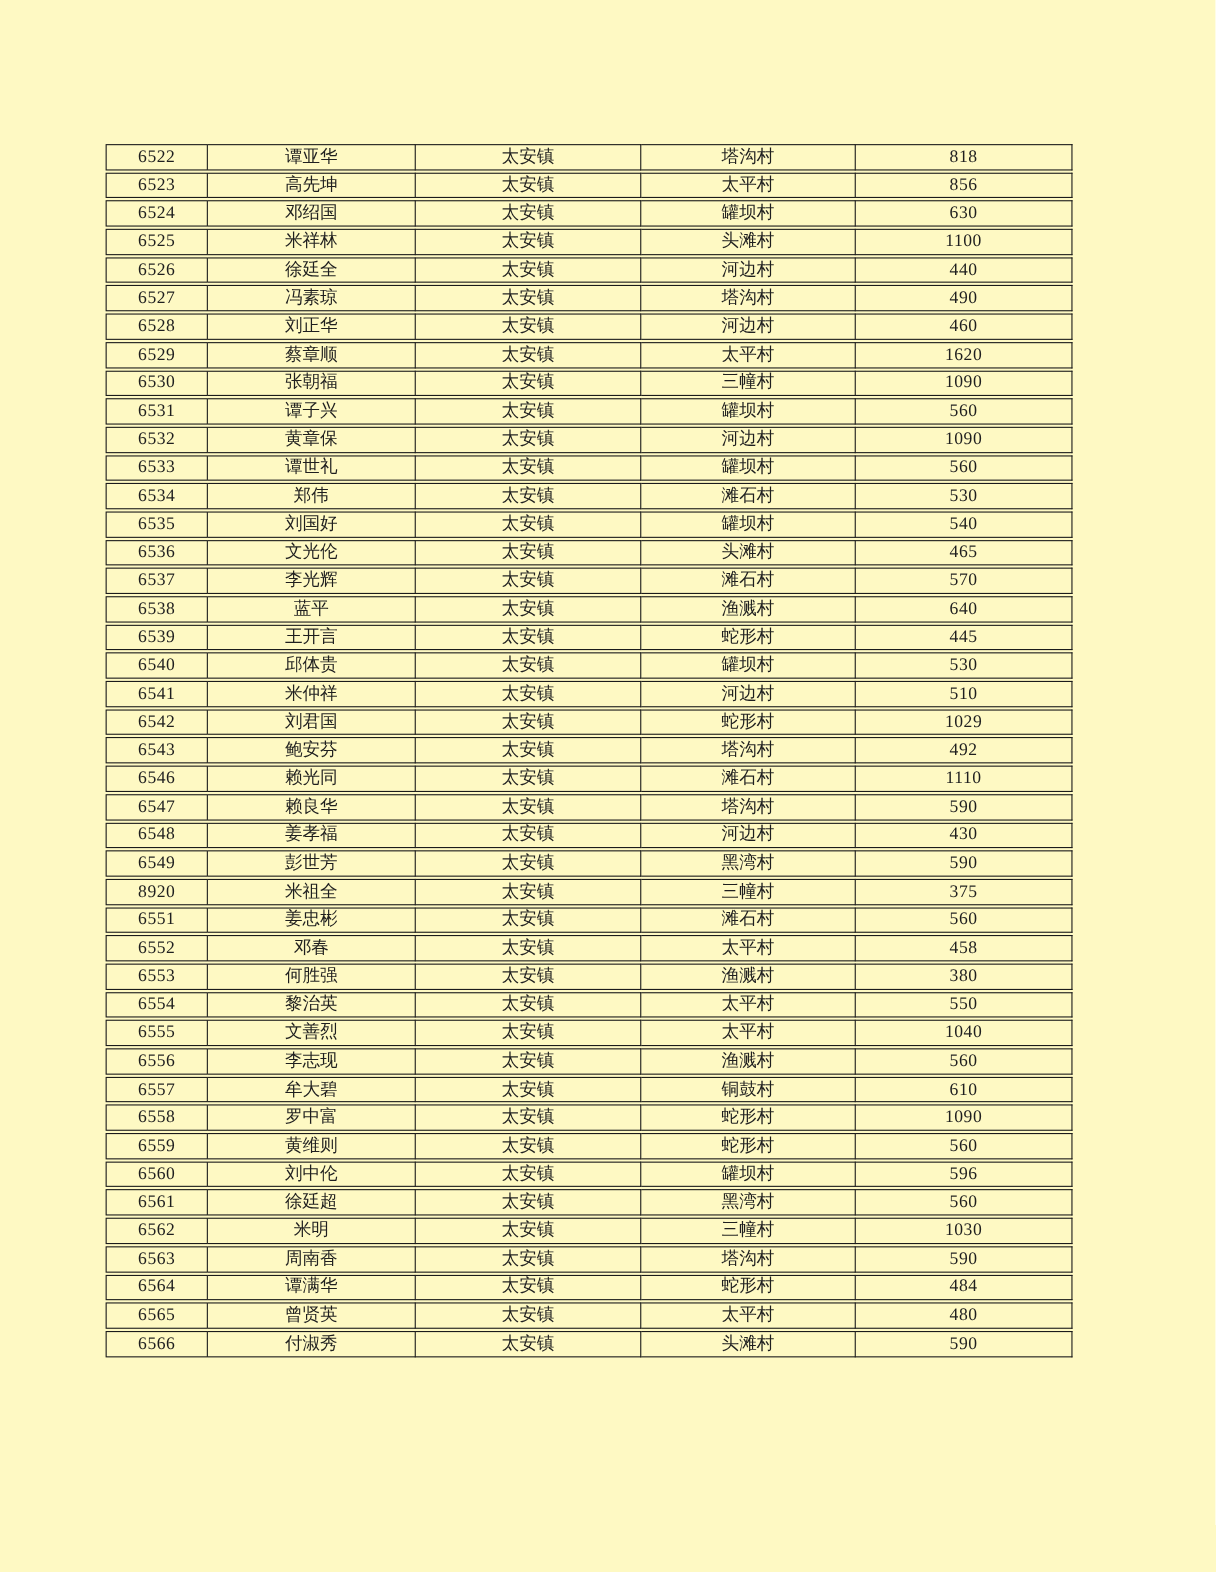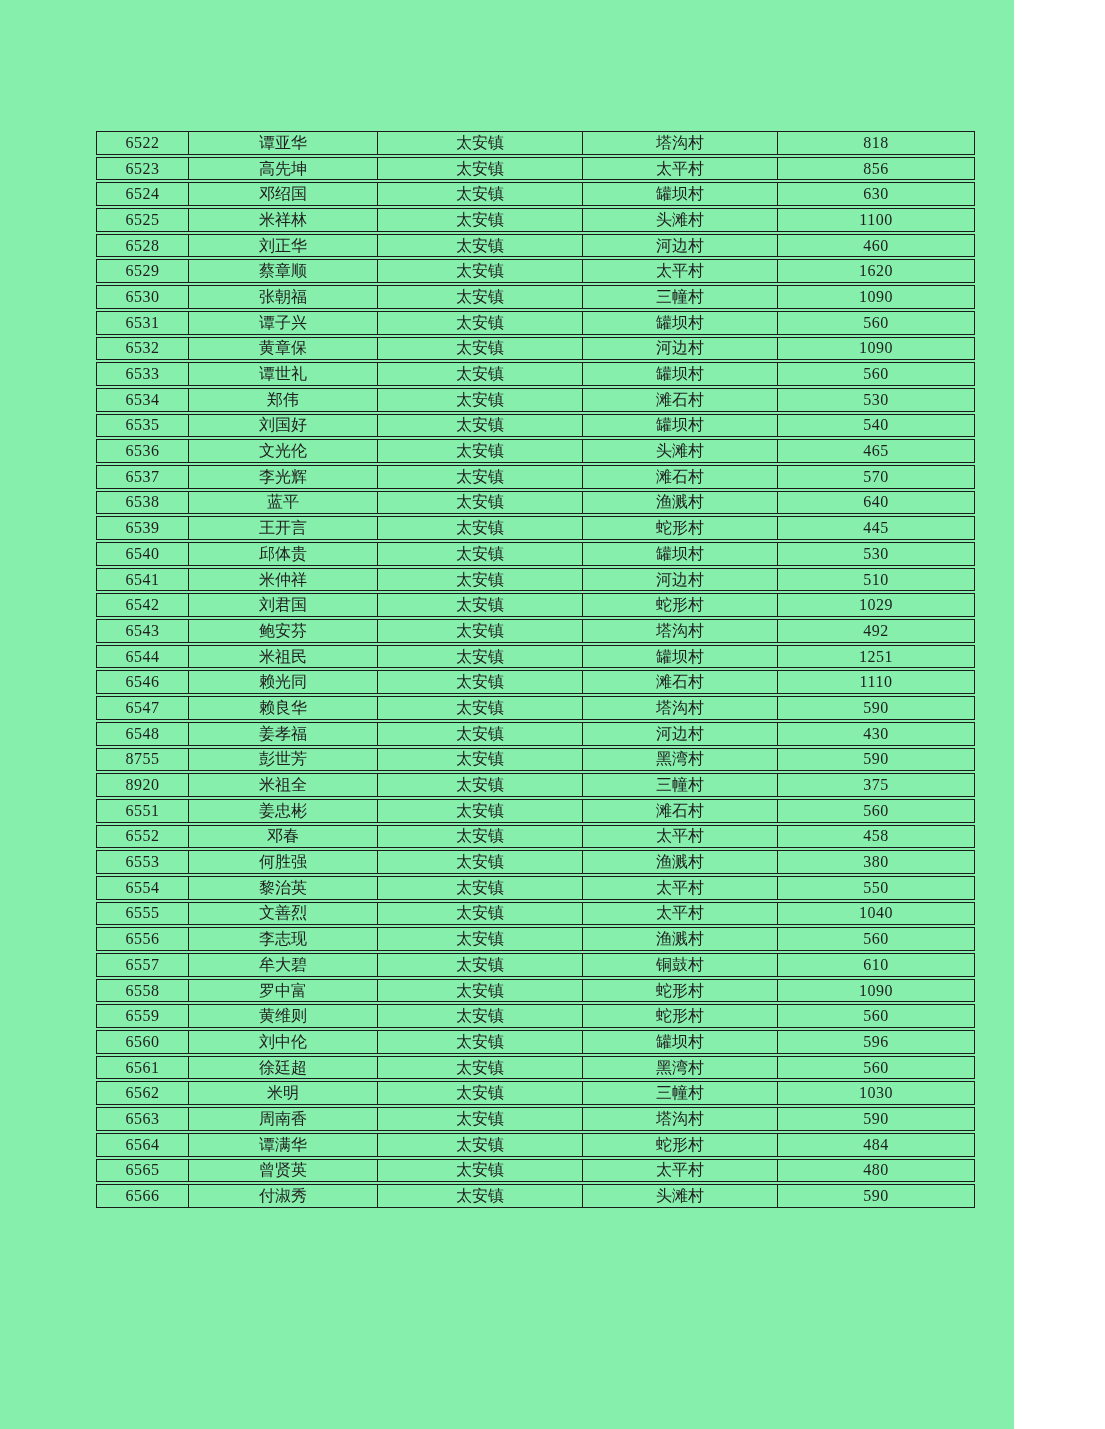--- a/index.html
+++ b/index.html
@@ -9,23 +9,23 @@
   }
   body {
     width: 1105px;
     height: 1429px;
     position: relative;
     font-family: "Liberation Serif", "DejaVu Serif", serif;
   }
   .sheet {
     position: absolute;
     left: 0; top: 0;
-    width: 1014px;
+    width: 1105px;
     height: 1429px;
-    background: #86efac;
+    background: #fef9c3;
   }
   table.roster {
     position: absolute;
     left: 96px;
     top: 129px;
     width: 879px;
     border-collapse: separate;
     border-spacing: 0 2px;
     table-layout: fixed;
   }
@@ -85,20 +85,34 @@
           <td class="num">630</td>
         </tr>
         <tr>
           <td class="num">6525</td>
           <td>米祥林</td>
           <td>太安镇</td>
           <td>头滩村</td>
           <td class="num">1100</td>
         </tr>
         <tr>
+          <td class="num">6526</td>
+          <td>徐廷全</td>
+          <td>太安镇</td>
+          <td>河边村</td>
+          <td class="num">440</td>
+        </tr>
+        <tr>
+          <td class="num">6527</td>
+          <td>冯素琼</td>
+          <td>太安镇</td>
+          <td>塔沟村</td>
+          <td class="num">490</td>
+        </tr>
+        <tr>
           <td class="num">6528</td>
           <td>刘正华</td>
           <td>太安镇</td>
           <td>河边村</td>
           <td class="num">460</td>
         </tr>
         <tr>
           <td class="num">6529</td>
           <td>蔡章顺</td>
           <td>太安镇</td>
@@ -197,27 +211,20 @@
           <td class="num">1029</td>
         </tr>
         <tr>
           <td class="num">6543</td>
           <td>鲍安芬</td>
           <td>太安镇</td>
           <td>塔沟村</td>
           <td class="num">492</td>
         </tr>
         <tr>
-          <td class="num">6544</td>
-          <td>米祖民</td>
-          <td>太安镇</td>
-          <td>罐坝村</td>
-          <td class="num">1251</td>
-        </tr>
-        <tr>
           <td class="num">6546</td>
           <td>赖光同</td>
           <td>太安镇</td>
           <td>滩石村</td>
           <td class="num">1110</td>
         </tr>
         <tr>
           <td class="num">6547</td>
           <td>赖良华</td>
           <td>太安镇</td>
@@ -225,21 +232,21 @@
           <td class="num">590</td>
         </tr>
         <tr>
           <td class="num">6548</td>
           <td>姜孝福</td>
           <td>太安镇</td>
           <td>河边村</td>
           <td class="num">430</td>
         </tr>
         <tr>
-          <td class="num">8755</td>
+          <td class="num">6549</td>
           <td>彭世芳</td>
           <td>太安镇</td>
           <td>黑湾村</td>
           <td class="num">590</td>
         </tr>
         <tr>
           <td class="num">8920</td>
           <td>米祖全</td>
           <td>太安镇</td>
           <td>三幢村</td>

